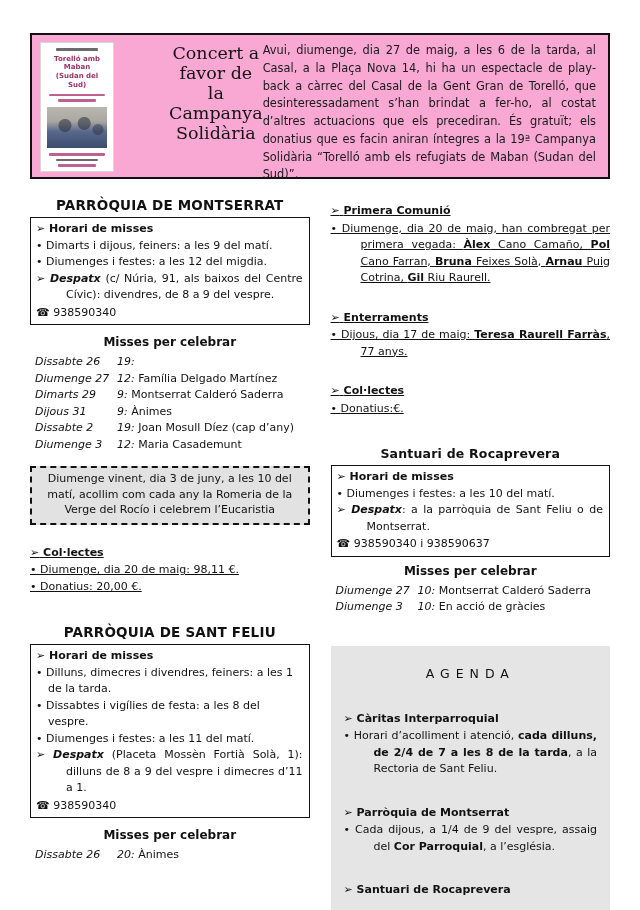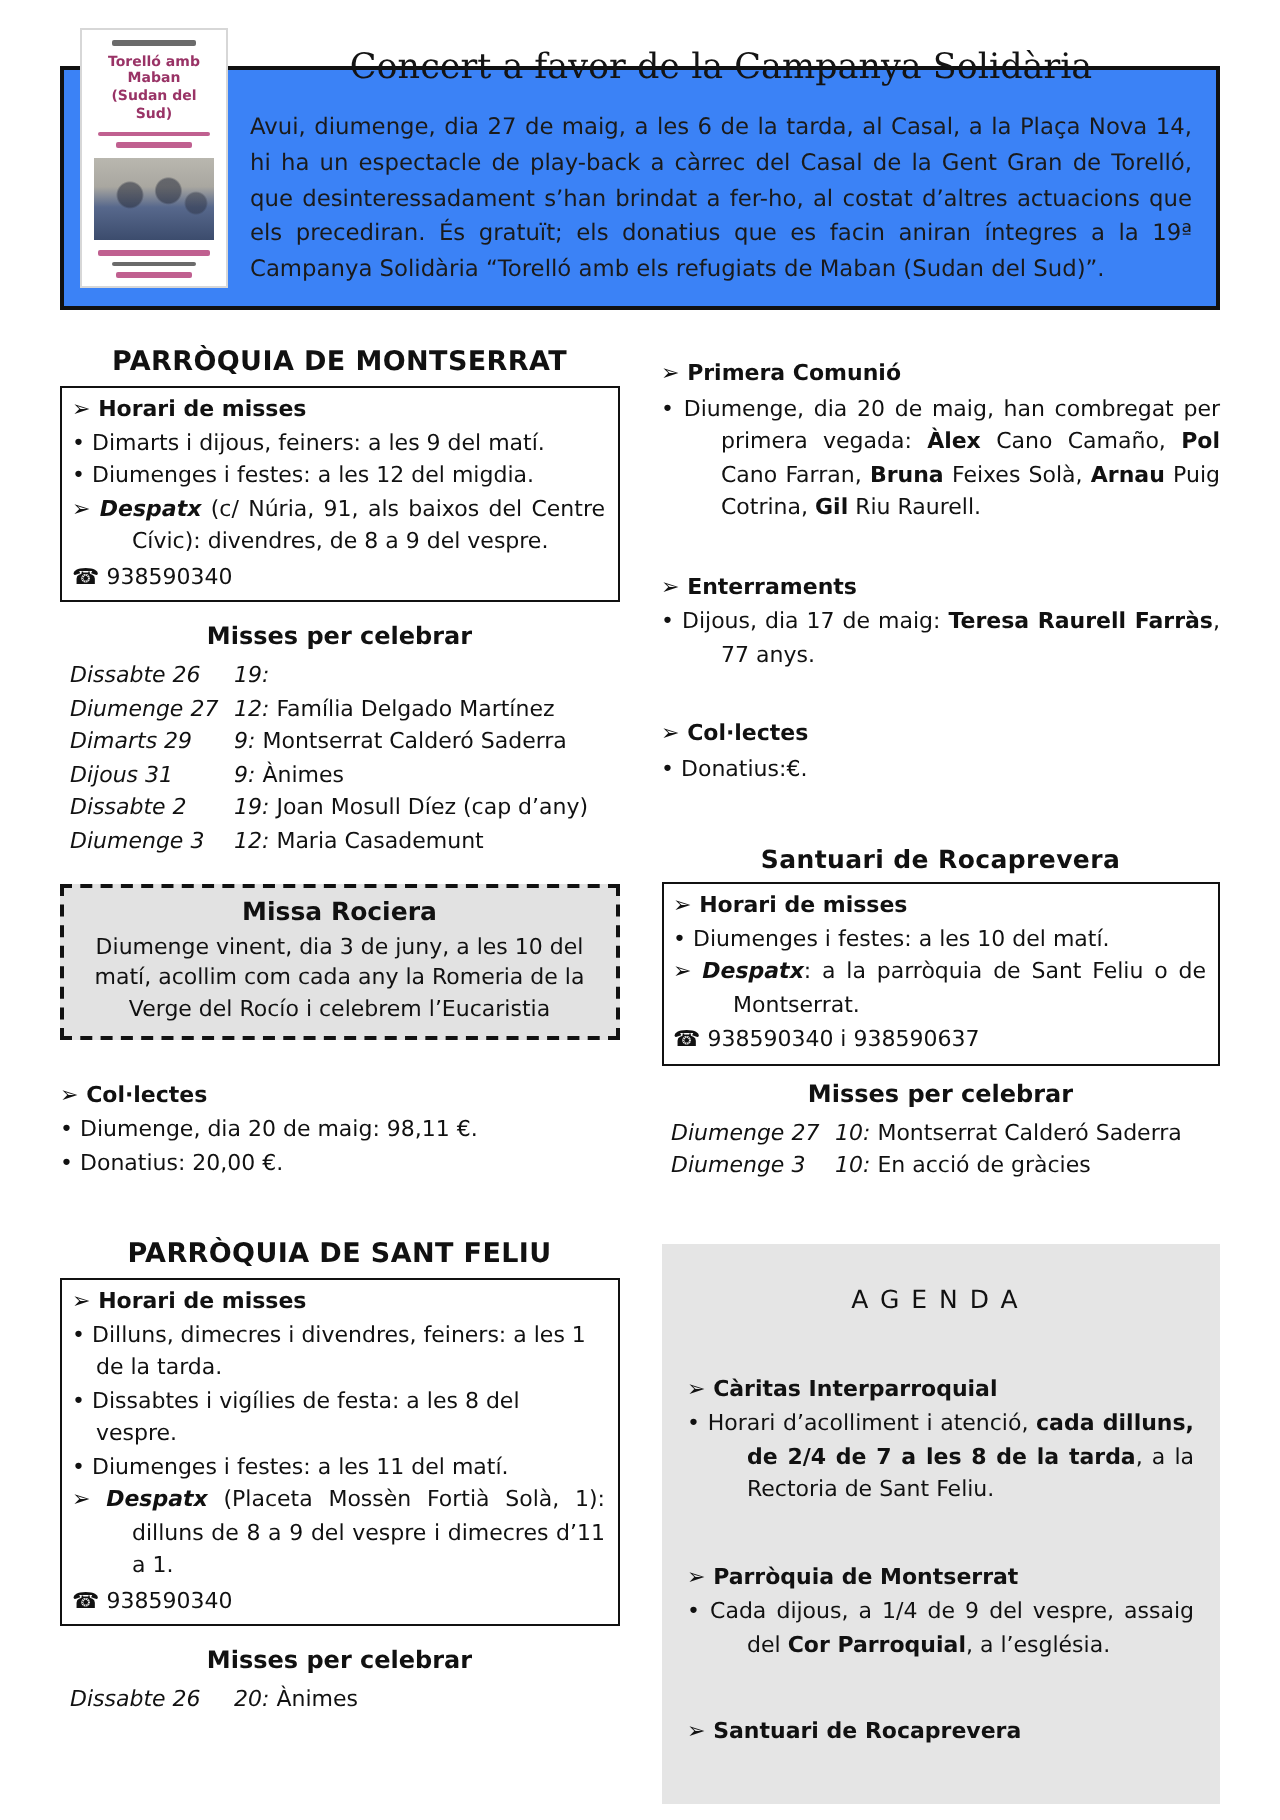--- a/index.html
+++ b/index.html
@@ -6,23 +6,23 @@
   html,body { background:#fff; }
   body {
     width:640px; height:910px; overflow:hidden; position:relative;
     font-family:"DejaVu Sans","Liberation Sans",sans-serif;
     font-size:11px; color:#111;
   }
 
   
   .concert-box {
     margin:33px 30px 0 30px;
-    border:2px solid #111; background:#3b82f6;
+    border:2px solid #111; background:#f9a8d4;
     padding:7px 12px 9px 8px;
-    display:flex; gap:11px; height:122px;align-items:flex-end;
+    display:flex; gap:11px; height:146px;
   }
   .poster {
     flex:0 0 74px; height:130px; background:#fff;
     border:1px solid #d7d7d7; padding:5px 6px 4px;
     display:flex; flex-direction:column; align-items:center; gap:3px;
   }
   .p-bar { border-radius:1px; }
   .p-bar.dark { background:#6b6b6b; width:42px; height:3px; }
   .p-bar.pink { background:#c06090; width:56px; height:3px; }
   .p-bar.short { width:38px; }
@@ -31,21 +31,21 @@
     text-align:center; margin:1px 0;
   }
   .p-photo {
     width:60px; height:48px; margin:2px 0;
     background:
       radial-gradient(circle at 30% 45%, rgba(40,45,60,.55) 0 6px, rgba(0,0,0,0) 7px),
       radial-gradient(circle at 62% 40%, rgba(40,45,60,.55) 0 6px, rgba(0,0,0,0) 7px),
       radial-gradient(circle at 85% 55%, rgba(40,45,60,.45) 0 5px, rgba(0,0,0,0) 6px),
       linear-gradient(180deg,#b9b7af 0%,#a9a7a0 35%,#57688c 60%,#3c4c6d 100%);
   }
-  .concert-main { flex:1; display:flex; flex-direction:column; }
+  .concert-main { flex:1; display:flex; flex-direction:row;margin-left:44px; }
   .concert-title {
     font-family:"DejaVu Serif","Liberation Serif",serif;
     font-size:17.5px; text-align:center; margin:1px 0 11px; color:#141414;
   }
   .concert-body {
     font-size:11.4px; line-height:1.56; text-align:justify; color:#1a1a1a;
   }
 
   
   .cols { display:flex; gap:21px; padding:0 30px; margin-top:18px; }
@@ -75,21 +75,21 @@
   .mrow { display:flex; line-height:1.5; }
   .mday { width:82px; flex:0 0 82px; font-style:italic; }
   .mtime { font-style:italic; }
 
   .rociera {
     margin-top:13px; border:2px dashed #111; background:#e2e2e2;
     text-align:center; padding:3px 8px 5px; line-height:1.42;
   }
   .rociera-title { font-weight:bold; font-size:12.5px; margin-bottom:1px; }
 
-  .plain-sec { margin-top:20px; line-height:1.5; }
+  .plain-sec { margin-top:20px; line-height:1.5;text-decoration:underline; }
   .plain-sec .hhead { margin-bottom:1px; }
 
   .gap-lg { margin-top:29px; }
   .gap-md { margin-top:23px; }
   .gap-sm { margin-top:6px; }
 
   .bullet-para { padding-left:30px; text-indent:-30px; text-align:justify; line-height:1.5; }
   .bullet-para::before { content:"• "; }
   .bullet-para .b { font-weight:bold; }
 
@@ -182,21 +182,20 @@
           <span class="mentry"><span class="mtime">19:</span> <span>Joan Mosull Díez (cap d’any)</span></span>
         </div>
 
         <div class="mrow">
           <span class="mday">Diumenge 3</span>
           <span class="mentry"><span class="mtime">12:</span> <span>Maria Casademunt</span></span>
         </div>
       </div>
 
     <div class="rociera">
-      <div class="rociera-title">Missa Rociera</div>
       <div class="rociera-body">Diumenge vinent, dia 3 de juny, a les 10 del matí, acollim com cada any la Romeria de la Verge del Rocío i celebrem l’Eucaristia</div>
     </div>
 
     <div class="plain-sec">
       <div class="hhead">
         <span class="arrow">➢</span>
         <span>Col·lectes</span>
       </div>
       <ul class="blist">
 

